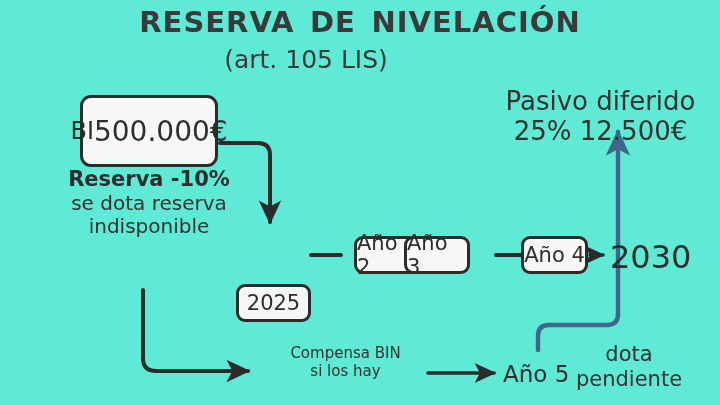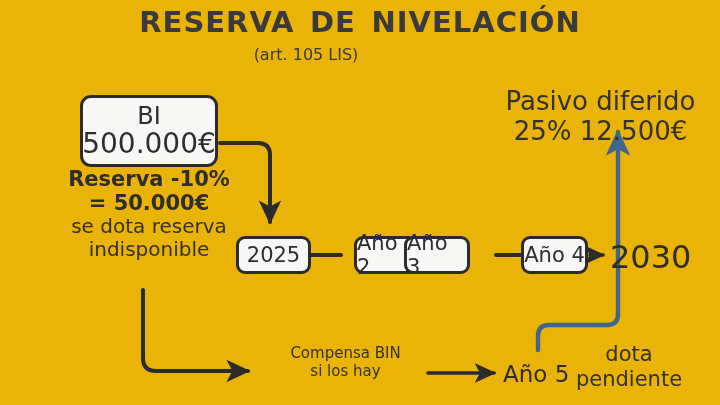--- a/index.html
+++ b/index.html
@@ -4,21 +4,21 @@
 <style>
   html, body {
     margin: 0;
     padding: 0;
     background: #f7f7f5;
   }
   #canvas {
     position: relative;
     width: 720px;
     height: 405px;
-    background: #eab308;
+    background: #5eead4;
     overflow: hidden;
     font-family: "DejaVu Sans", "Liberation Sans", sans-serif;
     color: #2e2e2e;
     text-decoration: underline;
   }
   #svg-layer {
     position: absolute;
     left: 0;
     top: 0;
     width: 720px;
@@ -41,37 +41,37 @@
     letter-spacing: 1px;
     font-variant: small-caps;
     text-transform: lowercase;
     color: #3a3a3a;
   }
   #subtitle {
     left: 0;
     top: 47px;
     width: 612px;
     text-align: center;
-    font-size: 16px;
+    font-size: 25px;
     font-weight: 500;
     color: #3a3a3a;
   }
   
   #bi-box {
     position: absolute;
     left: 80px;
     top: 95px;
     width: 138px;
     height: 72px;
     border: 3.5px solid #2b2b2b;
     border-radius: 11px;
     background: #f7f7f5;
     box-sizing: border-box;
     display: flex;
-    flex-direction: column;
+    flex-direction: row;
     align-items: center;
     justify-content: center;
   }
   #bi-label {
     font-size: 24px;
     font-weight: 500;
     color: #2e2e2e;
     line-height: 1.0;
   }
   #bi-amount {
@@ -110,21 +110,21 @@
     border-radius: 9px;
     background: #f7f7f5;
     box-sizing: border-box;
     display: flex;
     align-items: center;
     justify-content: center;
     font-size: 21px;
     font-weight: 500;
     color: #2e2e2e;
   }
-  #tl-0 { left: 236px; width: 75px; }
+  #tl-0 { left: 236px; width: 75px; margin-top: 48px; }
   #tl-1 { left: 341px; width: 64px; margin-left: 13px; }
   #tl-2 { left: 404px; width: 66px; }
   #tl-3 { left: 521px; width: 67px; }
   #tl-end {
     left: 610px;
     top: 241px;
     font-size: 32px;
     font-weight: 500;
     color: #2e2e2e;
   }
@@ -210,21 +210,20 @@
   <div class="txt" id="title">Reserva de Nivelación</div>
   <div class="txt" id="subtitle">(art. 105 LIS)</div>
 
   <div id="bi-box">
     <div id="bi-label">BI</div>
     <div id="bi-amount">500.000€</div>
   </div>
 
   <div id="note-block">
     <div id="note-l1">Reserva -10%</div>
-    <div id="note-l2">= 50.000€</div>
     <div id="note-l3">se dota reserva</div>
     <div id="note-l4">indisponible</div>
   </div>
 
   <div class="tl-box" id="tl-0">2025</div>
   <div class="tl-box" id="tl-1">Año 2</div>
   <div class="tl-box" id="tl-2">Año 3</div>
   <div class="tl-box" id="tl-3">Año 4</div>
   <div class="txt" id="tl-end">2030</div>
 

